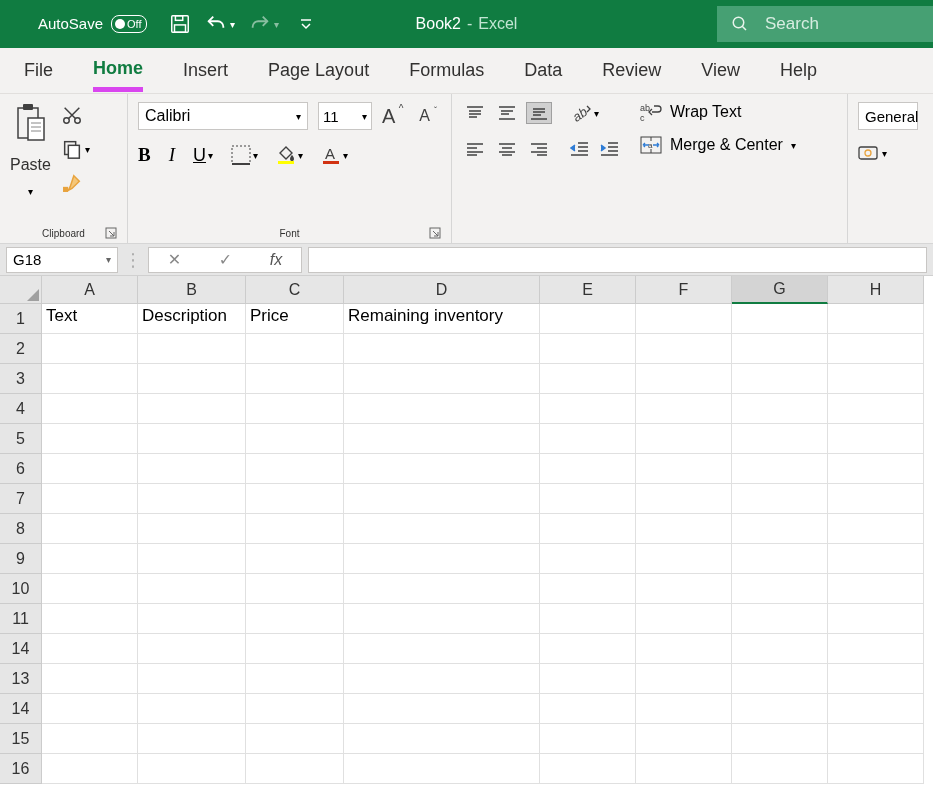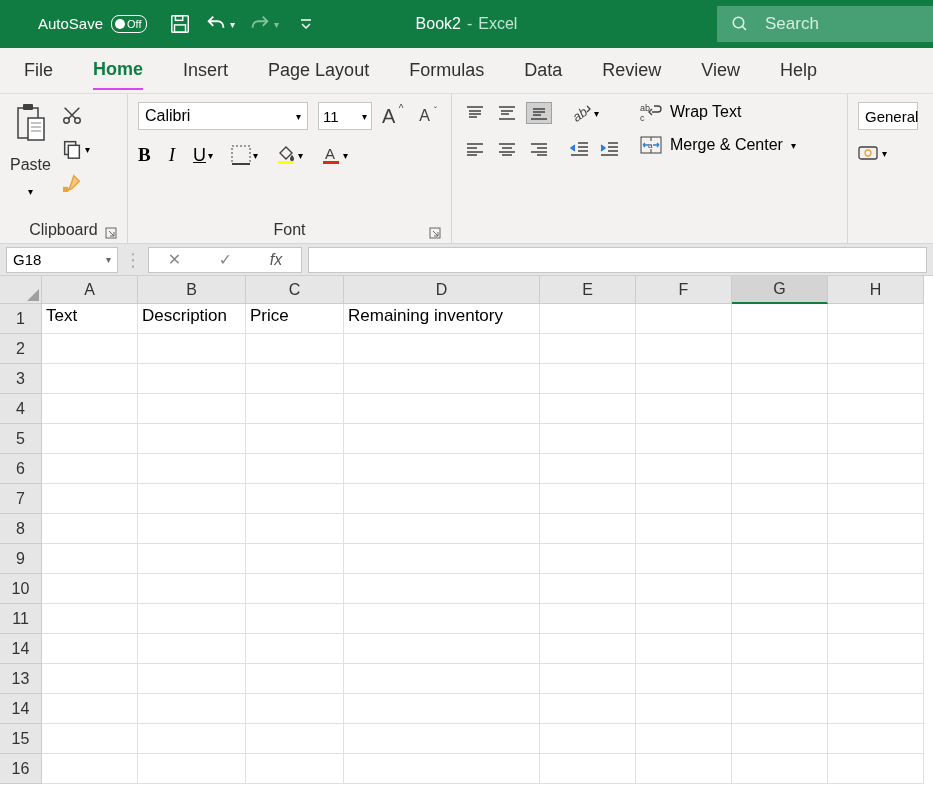--- a/index.html
+++ b/index.html
@@ -14,26 +14,26 @@
 .qat { display: flex; align-items: center; gap: 14px; margin-left: 22px; }
 .qat-btn { display: flex; align-items: center; gap: 3px; color: #fff; }
 .doc-title { position: absolute; left: 50%; transform: translateX(-50%); display: flex; gap: 6px; font-size: 16px; }
 .doc-title .appn { color: #c2e5d3; }
 .doc-title .dash { color: #c2e5d3; }
 .search-box { position: absolute; right: 0; top: 6px; height: 36px; width: 216px; background: #46a073; display: flex; align-items: center; padding-left: 14px; gap: 16px; color: #d7ede1; font-size: 17px; }
 
 
 .tabbar { height: 46px; background: #f3f2f1; border-bottom: 1px solid #e1dfdd; display: flex; align-items: center; padding-left: 24px; gap: 40px; font-size: 18px; color: #323130; }
 .tab { cursor: pointer; padding: 8px 0; }
-.tab.active { font-weight: 600; color: #107c41; border-bottom: 2px solid #d946ef; text-align: right; }
+.tab.active { font-weight: 600; color: #107c41; border-bottom: 5px solid #d946ef; text-align: right; }
 
 
 .ribbon { height: 150px; background: #f3f2f1; border-bottom: 1px solid #d6d6d6; display: flex; }
 .group { border-right: 1px solid #d6d6d6; padding: 8px 10px 4px 10px; display: flex; flex-direction: column; justify-content: space-between; }
-.group-label { text-align: center; font-size: 16px; color: #323130; display: flex; justify-content: center; align-items: center; position: relative; }
+.group-label { text-align: center; font-size: 10px; color: #323130; display: flex; justify-content: center; align-items: center; position: relative; }
 .group-label .launcher { position: absolute; right: 0; bottom: 0; }
 .row { display: flex; align-items: center; gap: 10px; }
 
 .paste-col { display: flex; flex-direction: column; align-items: center; gap: 12px; }
 .chev { font-size: 10px; }
 
 .font-select { width: 170px; height: 28px; border: 1px solid #c8c6c4; background: #fff; display: flex; align-items: center; padding: 0 6px; justify-content: space-between; font-size: 16px; }
 .size-select { width: 54px; height: 28px; border: 1px solid #c8c6c4; background: #fff; display: flex; align-items: center; padding: 0 4px; justify-content: space-between; font-size: 15px; }
 .ribbon-label { font-size: 16px; color: #323130; }
 

